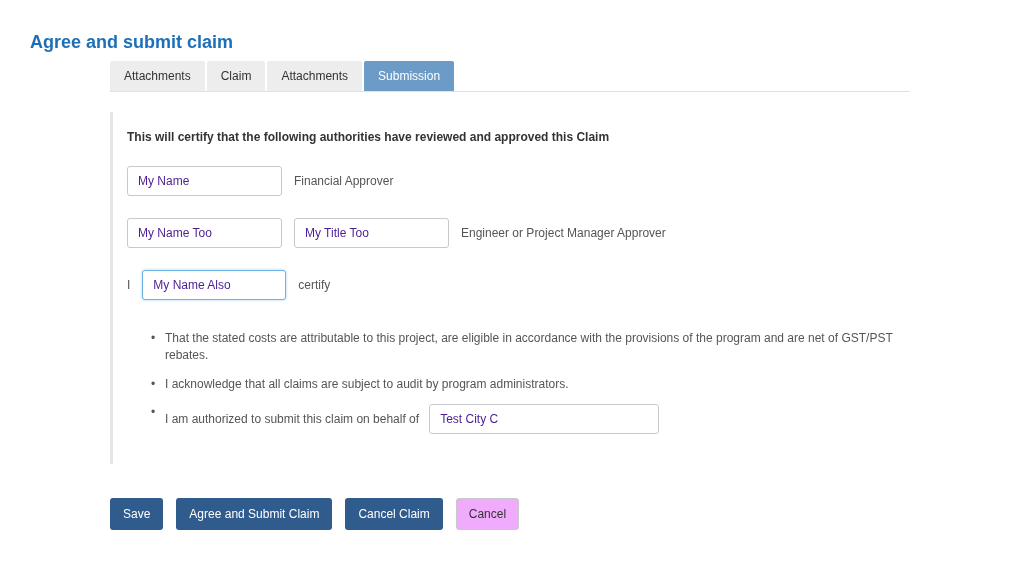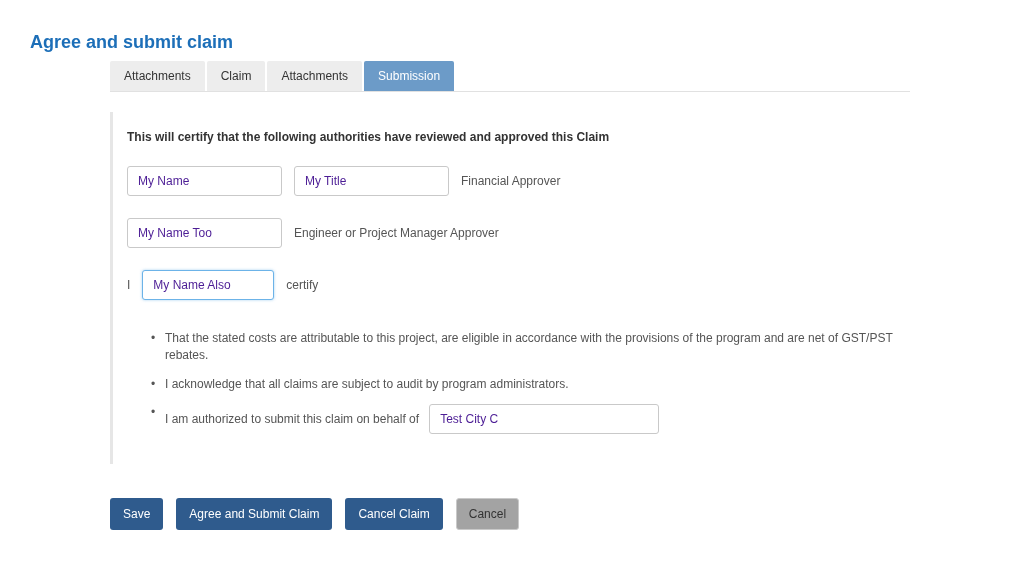--- a/index.html
+++ b/index.html
@@ -77,21 +77,21 @@
     height: 30px;
     padding: 0 10px;
     font-size: 12px;
     color: #4c1d95;
     display: flex;
     align-items: center;
     background: #fff;
   }
   .tb-w1 { width: 155px; }
   .tb-w2 { width: 155px; }
-  .tb-w3 { width: 132px; }
+  .tb-w3 { width: 144px; }
   .tb-city { width: 230px; }
   .textbox.focused {
     border: 1.5px solid #6cb3e8;
     box-shadow: 0 0 3px rgba(108,179,232,0.6);
   }
 
   .bullets {
     list-style: none;
     margin-left: 24px;
     font-size: 12px;
@@ -128,21 +128,21 @@
     padding: 8px 12px;
     border-radius: 3px;
     cursor: pointer;
     border: 1px solid transparent;
   }
   .btn.primary {
     background: #2f5b8d;
     color: #fff;
   }
   .btn.secondary {
-    background: #a3a3a3;
+    background: #f0abfc;
     color: #333;
     border: 1px solid #c9c9c9;
   }
 </style>
 </head>
 <body>
 
 <div class="page">
   <div class="heading">Agree and submit claim</div>
 
@@ -153,26 +153,26 @@
       <div class="tab">Claim</div>
       <div class="tab">Attachments</div>
       <div class="tab active">Submission</div>
     </div>
 
     <div class="panel">
       <div class="certify-line">This will certify that the following authorities have reviewed and approved this Claim</div>
 
       <div class="row">
         <div class="textbox tb-w1">My Name</div>
-        <div class="textbox tb-w2">My Title</div>
         <span>Financial Approver</span>
       </div>
 
       <div class="row">
         <div class="textbox tb-w1">My Name Too</div>
+        <div class="textbox tb-w2">My Title Too</div>
         <span>Engineer or Project Manager Approver</span>
       </div>
 
       <div class="row">
         <span>I</span>
         <div class="textbox tb-w3 focused">My Name Also</div>
         <span>certify</span>
       </div>
 
       <ul class="bullets">

